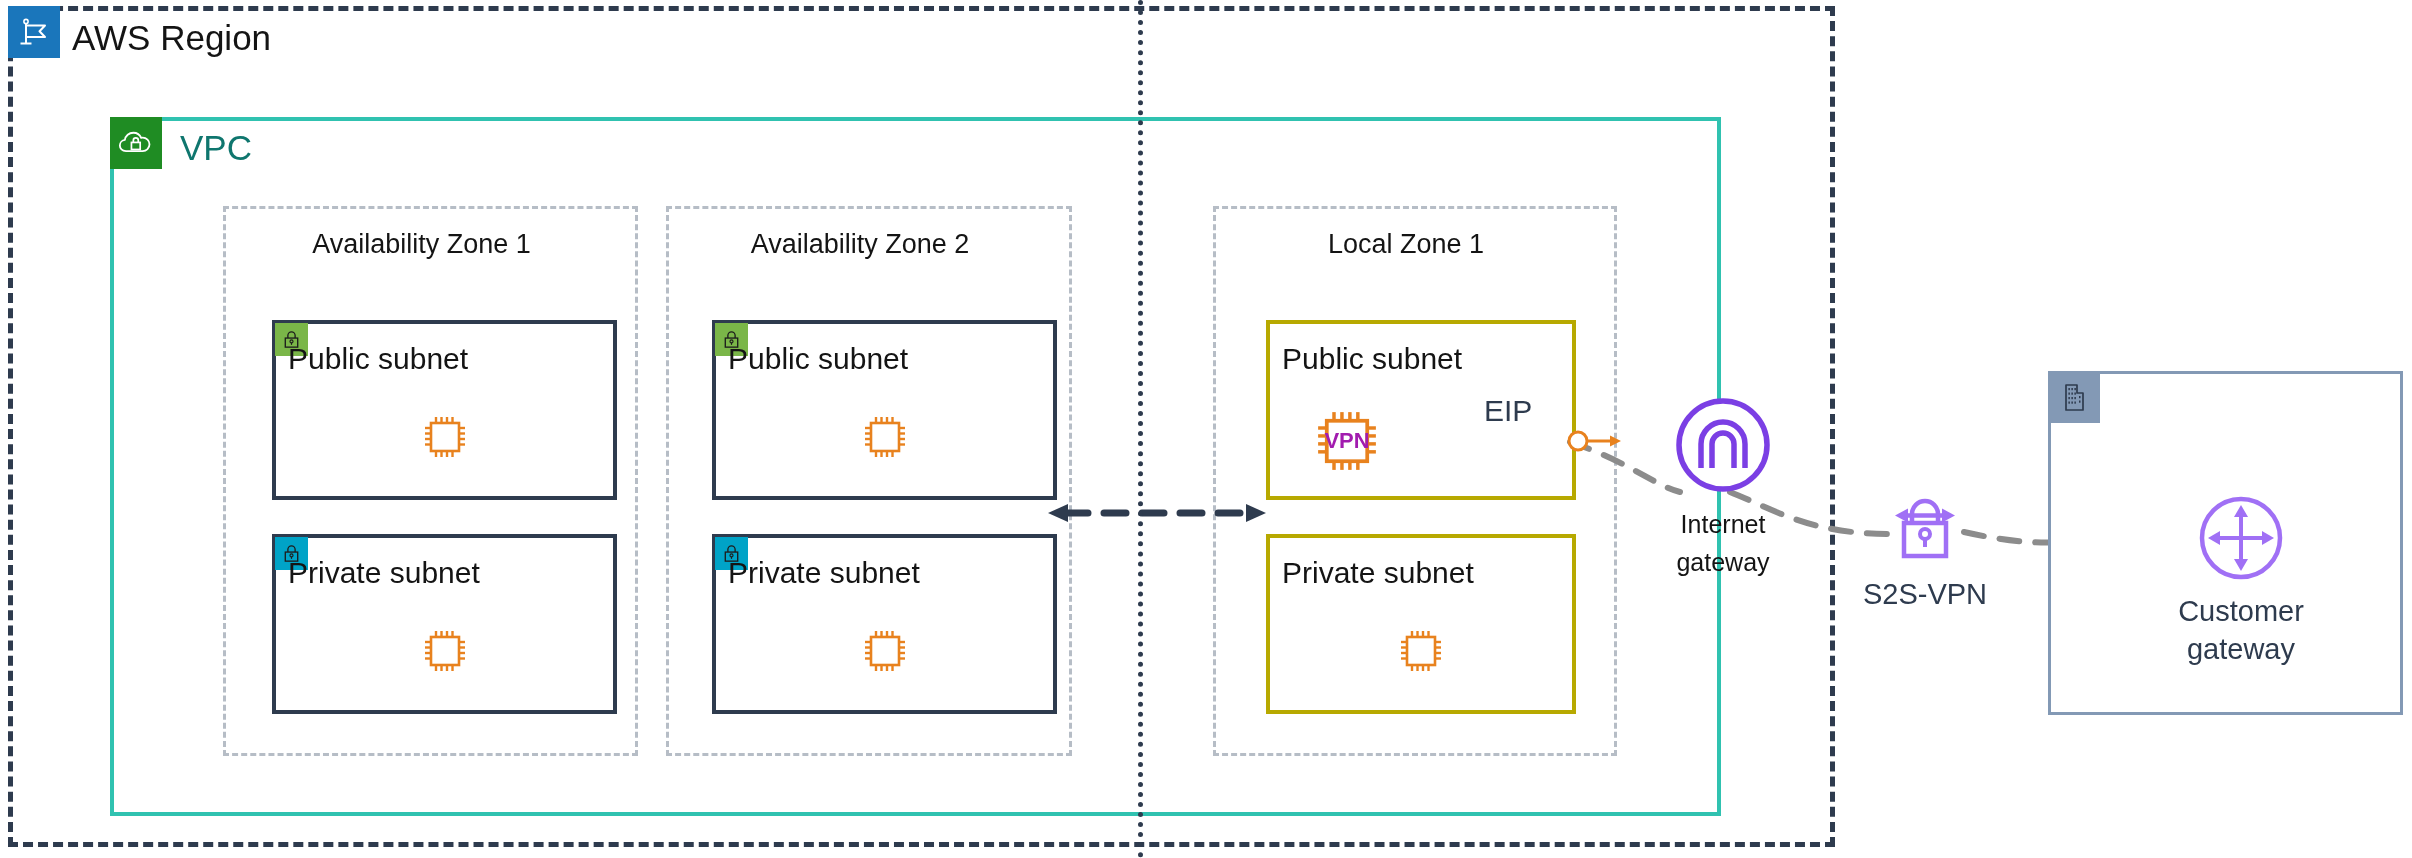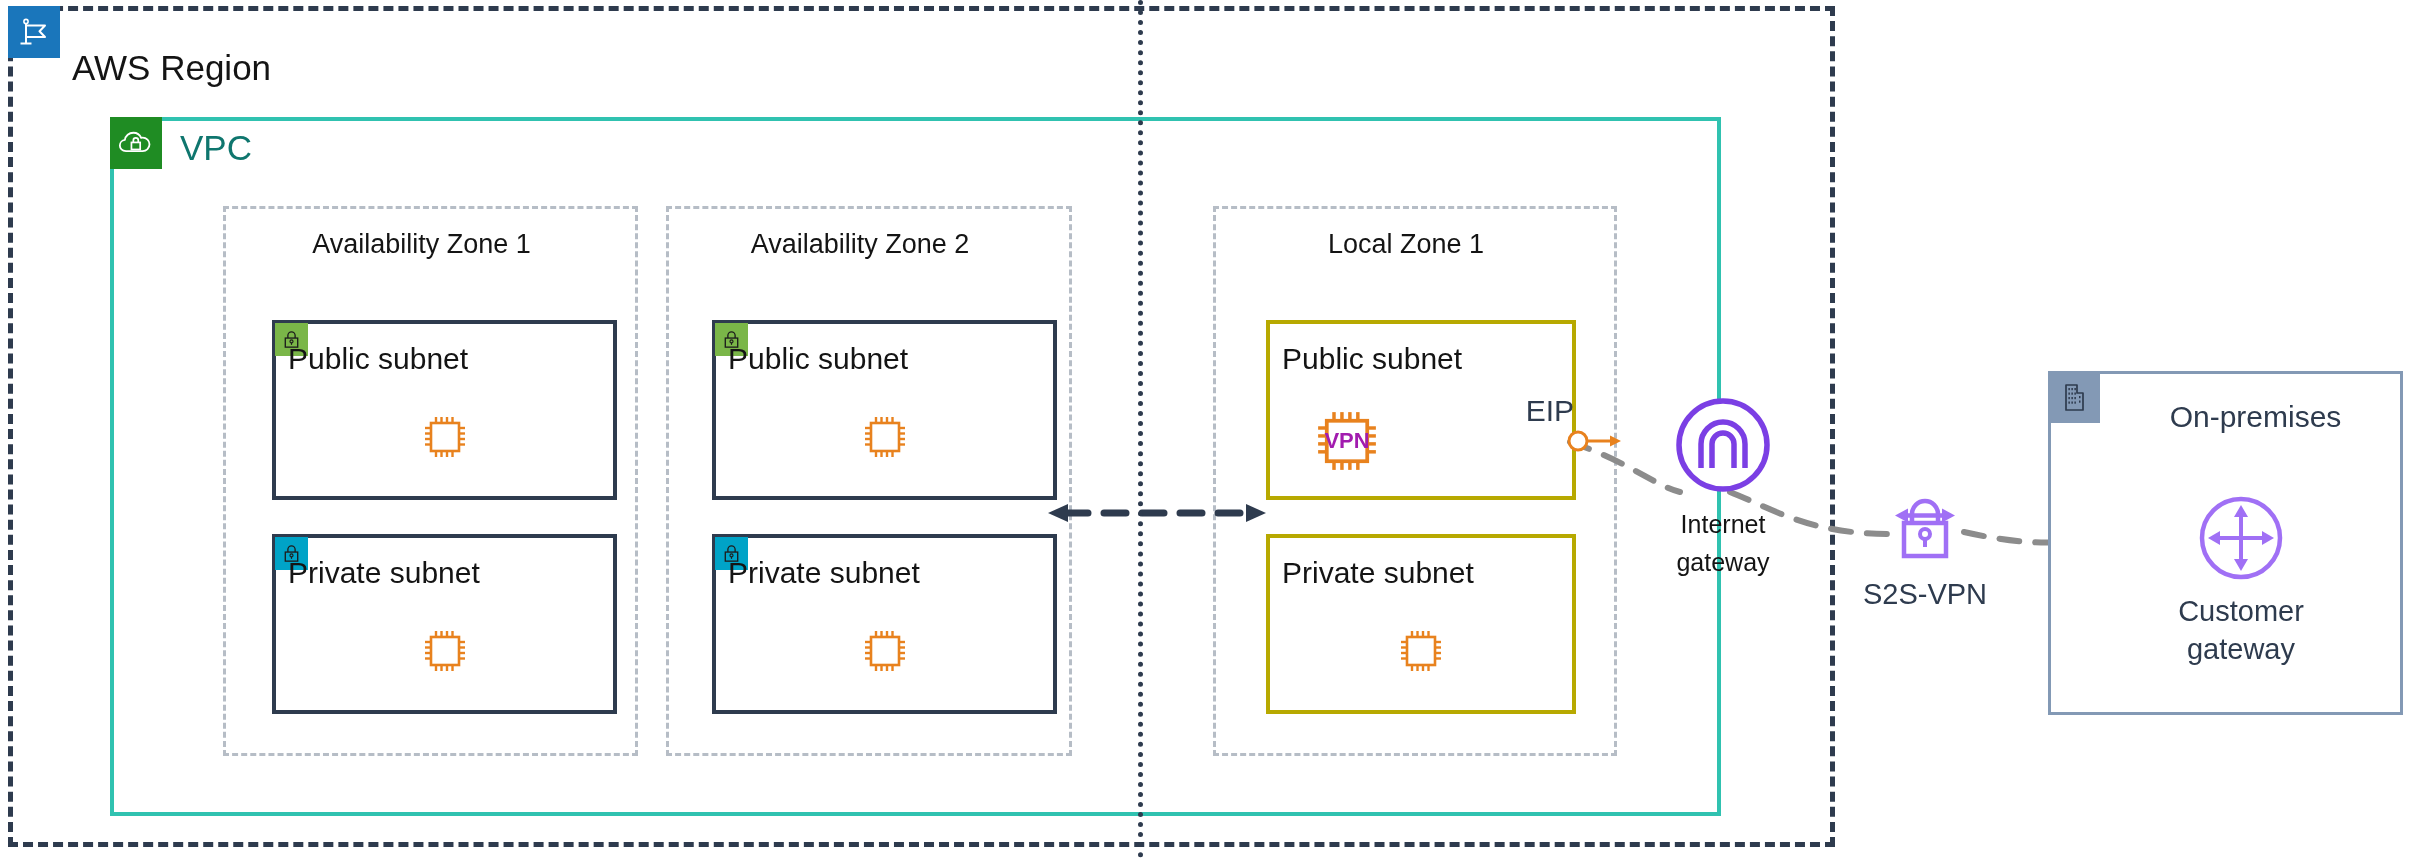--- a/index.html
+++ b/index.html
@@ -13,21 +13,21 @@
     left:8px;top:6px;width:1827px;height:841px;
     border:5px dashed #2e3b4e;
     background:transparent;
   }
   #region-badge{
     left:8px;top:6px;width:52px;height:52px;
     background:#1a76bb;display:flex;align-items:center;justify-content:center;
   }
   #region-title{
     left:72px;top:16px;width:420px;height:44px;
-    font-size:35px;color:#141414;line-height:44px;white-space:nowrap;margin-top:30px;
+    font-size:35px;color:#141414;line-height:44px;white-space:nowrap;
   }
 
   
   #vpc{
     left:110px;top:117px;width:1611px;height:699px;
     border:4px solid #30c2b0;
   }
   #vpc-badge{
     left:110px;top:117px;width:52px;height:52px;
     background:#1f8c23;display:flex;align-items:center;justify-content:center;
@@ -120,21 +120,21 @@
   }
   #cgw{left:2197px;top:494px;width:88px;height:88px;}
   #cgw-label{
     left:2158px;top:592px;width:166px;text-align:center;
     font-size:29px;color:#2e3b4e;line-height:38px;
   }
 
   
   #eip-label{
     left:1484px;top:394px;width:90px;
-    font-size:30px;color:#2e3b4e;white-space:nowrap;text-align:right;
+    font-size:30px;color:#2e3b4e;white-space:nowrap;
   }
   #eip-dot{left:1567px;top:427px;width:56px;height:28px;}
 
   
   #conn-path{left:1560px;top:400px;width:560px;height:190px;pointer-events:none;}
   #conn-path2{left:1960px;top:510px;width:110px;height:60px;pointer-events:none;}
 </style>
 </head>
 <body>
 
@@ -442,21 +442,20 @@
           <rect x="17.4" y="17" width="1.5" height="2.2"></rect>
         <rect x="11.4" y="21.5" width="1.5" height="2.2"></rect>
           <rect x="14.4" y="21.5" width="1.5" height="2.2"></rect>
           <rect x="17.4" y="21.5" width="1.5" height="2.2"></rect>
         <rect x="22" y="16" width="1.5" height="2.2"></rect>
           <rect x="22" y="20.5" width="1.5" height="2.2"></rect>
       </g>
     </svg>
   </div>
   <div id="onprem-title" class="abs">
-    <div>On-premises</div>
   </div>
 
   <div id="cgw" class="abs">
     <svg width="88" height="88" viewBox="0 0 88 88" aria-hidden="true">
       <circle cx="44" cy="44" r="39" fill="#ffffff" stroke="#a070f5" stroke-width="4.5"></circle>
       <line x1="44" y1="16" x2="44" y2="72" stroke="#a070f5" stroke-width="4"></line>
       <line x1="16" y1="44" x2="72" y2="44" stroke="#a070f5" stroke-width="4"></line>
       <path d="M44 11 L37 23 L51 23 Z" fill="#a070f5"></path>
       <path d="M44 77 L37 65 L51 65 Z" fill="#a070f5"></path>
       <path d="M11 44 L23 37 L23 51 Z" fill="#a070f5"></path>

